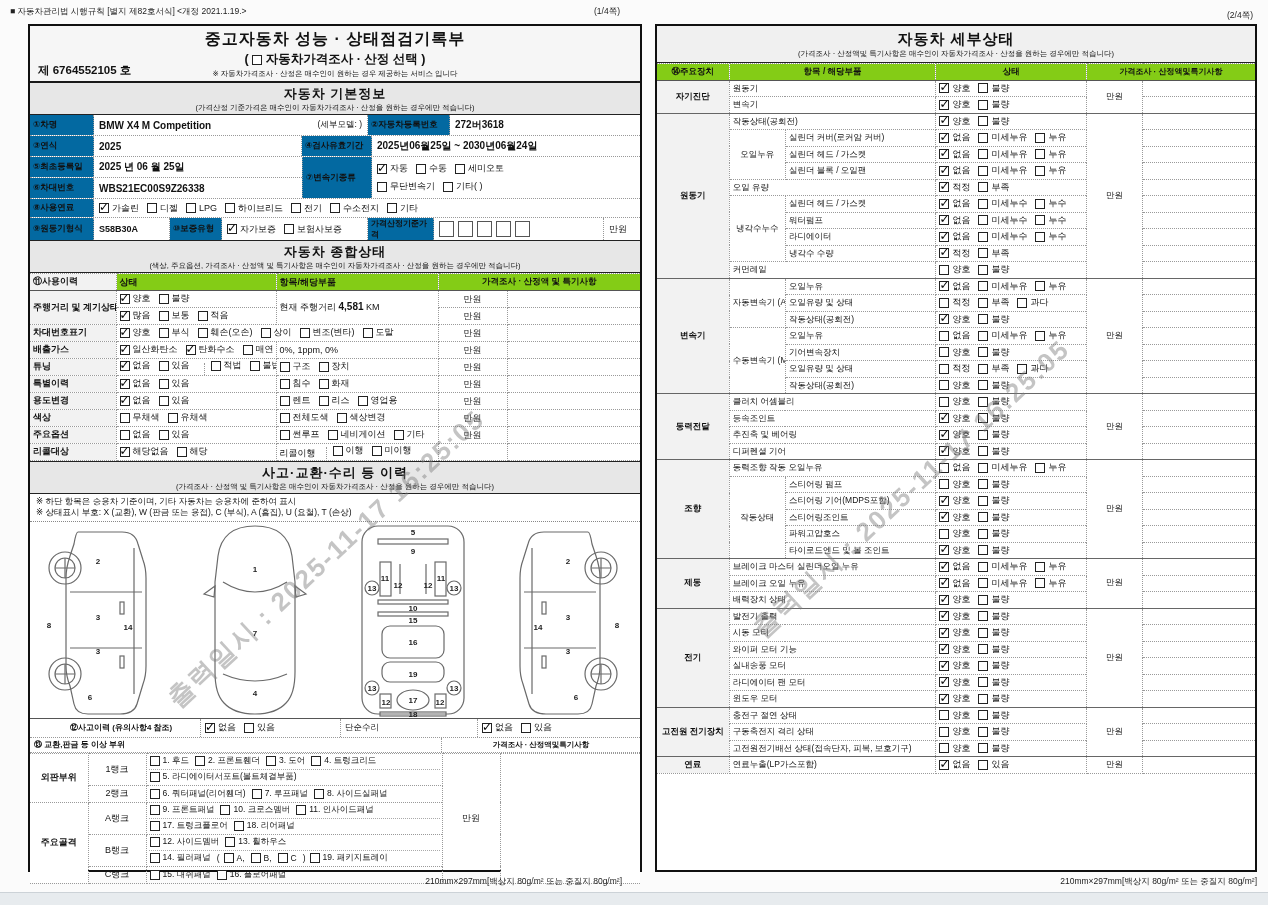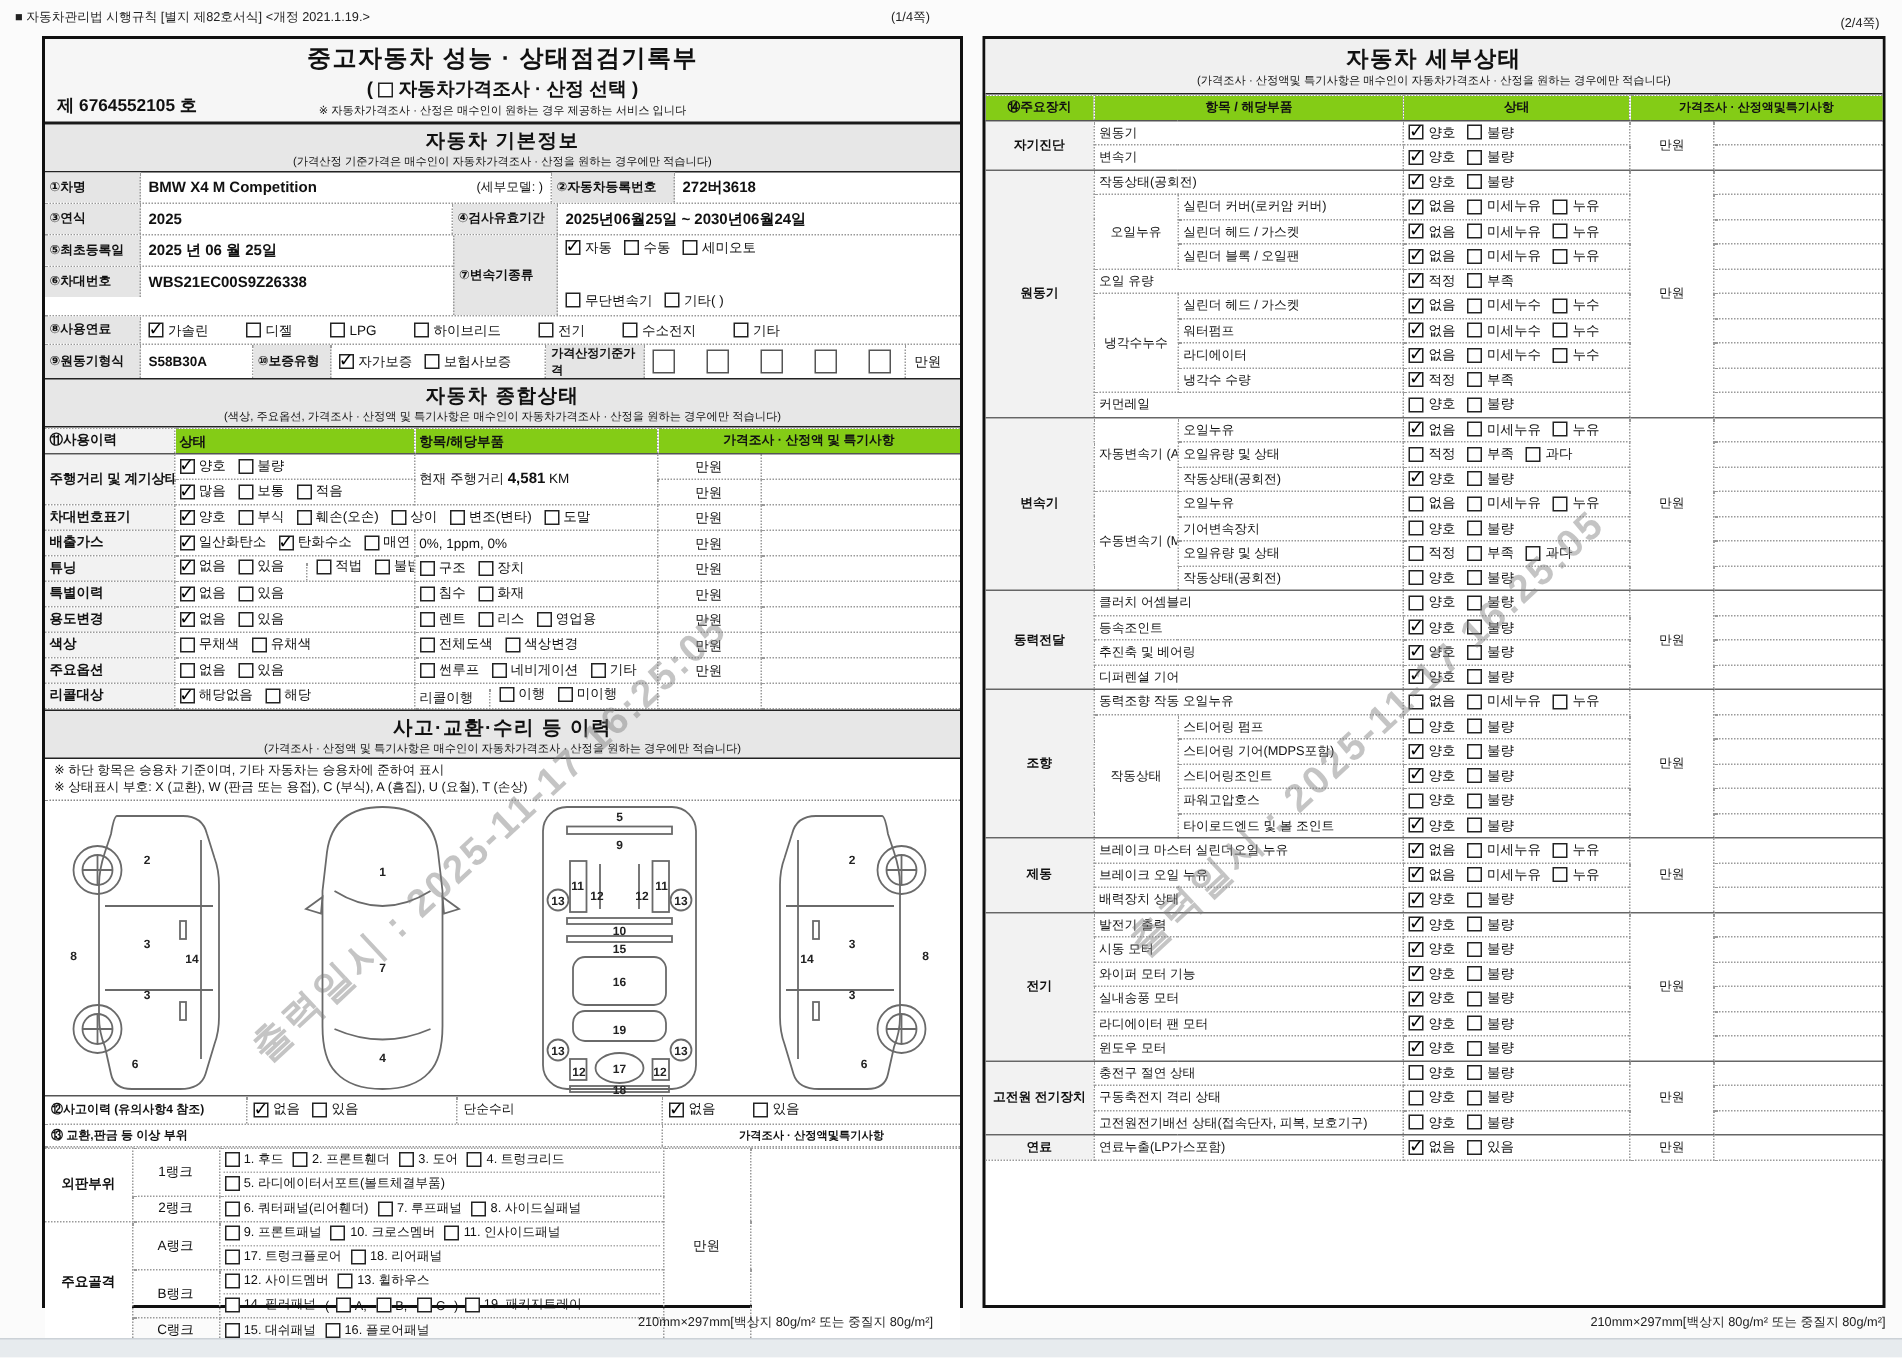--- a/index.html
+++ b/index.html
@@ -24,27 +24,27 @@
   .sechead .ss{font-size:7.5px;margin-top:0px;}
   
   .cb{display:inline-block;width:10px;height:10px;border:1.4px solid #222;background:#fff;position:relative;
       vertical-align:-1.5px;box-sizing:border-box;flex:none;}
   .cb.on::after{content:"✓";position:absolute;left:-1px;top:-4px;font-size:12px;font-weight:700;color:#000;}
   .opt{display:inline-flex;align-items:center;margin-right:8px;font-size:9px;white-space:nowrap;}
   .opt .olbl{margin-left:3px;}
   .vdiv{display:inline-block;border-left:1px dotted #999;height:12px;margin:0 6px;vertical-align:middle;}
   
   .birow{display:flex;border-bottom:1px dotted #999;align-items:stretch;}
-  .bi-label{background:#e5e5e5;font-weight:bold;font-size:8.5px;display:flex;align-items:center;
+  .bi-label{background:#0369a1;font-weight:bold;font-size:8.5px;display:flex;align-items:center;
             padding:0 3px;border-right:1px dotted #999;box-sizing:border-box;flex:none;}
   .bi-val{display:flex;align-items:center;padding:0 5px;box-sizing:border-box;border-right:1px dotted #999;}
   .bi-val:last-child{border-right:none;}
   .bval{font-weight:bold;font-size:10px;white-space:nowrap;}
   .submodel{margin-left:auto;font-size:8.5px;}
-  .flexfill{flex:1;gap:17px;}
+  .flexfill{flex:1;}
   .col2{flex-direction:column;justify-content:center;align-items:flex-start;}
   .pbox{display:inline-block;width:13px;height:14px;border:1px solid #555;background:#fff;margin-right:4px;flex:none;}
   
   table.tbl{border-collapse:collapse;table-layout:fixed;width:100%;}
   table.tbl td{border:1px dotted #9a9a9a;padding:0 3px;font-size:9px;height:16px;overflow:hidden;white-space:nowrap;}
   table.tbl tr td:first-child{border-left:none;}
   table.tbl tr td:last-child{border-right:none;}
   td.hd{font-weight:bold;border-bottom:1px solid #555 !important;background:#84cc16;}
   td.lcell{background:#f2f2f2;font-weight:bold;white-space:normal;line-height:1.1;}
   td.itcell{white-space:normal;}
@@ -56,21 +56,21 @@
   #p2 table.tbl td{font-size:8.5px;height:15.5px;}
   td.gcell{background:#f2f2f2;font-weight:bold;text-align:center;white-space:normal;line-height:1.15;border-right:1px solid #888;}
   td.scell{text-align:center;white-space:normal;line-height:1.05;}
   td.icell{white-space:normal;line-height:1.05;}
   tr.gtop td{border-top:1px solid #666;}
   
   .notes{padding:2px 6px;font-size:8.5px;line-height:1.35;border-bottom:1px dotted #888;}
   .diag{position:relative;border-bottom:1px solid #555;height:196px;overflow:hidden;}
   .ds{fill:none;stroke:#6a6a6a;stroke-width:1.2;}
   .dnum{font-size:8px;fill:#222;text-anchor:middle;font-weight:bold;}
-  .accrow{display:flex;border-bottom:1px dotted #999;height:18px;align-items:stretch;}
+  .accrow{display:flex;border-bottom:1px dotted #999;height:18px;align-items:stretch;padding-left:36px;}
   .acc-c{display:flex;align-items:center;padding:0 4px;border-right:1px dotted #999;box-sizing:border-box;font-size:8.5px;}
   .acc-c:last-child{border-right:none;}
   .exhdr{display:flex;border-bottom:1px dotted #999;height:14px;align-items:stretch;font-size:8px;font-weight:bold;}
   .ex-l{flex:none;width:412px;display:flex;align-items:center;padding:0 4px;border-right:1px dotted #999;box-sizing:border-box;}
   .ex-r{flex:1;display:flex;align-items:center;justify-content:center;font-size:7.5px;}
   #panel-tbl td{white-space:normal;}
   .pline{display:flex;align-items:center;flex-wrap:nowrap;padding:1px 1px;min-height:13px;}
   .psep{border-top:1px dotted #aaa;}
   .ptx{font-size:8.5px;margin-right:4px;}
   #panel-tbl .opt{font-size:8.5px;margin-right:6px;}

